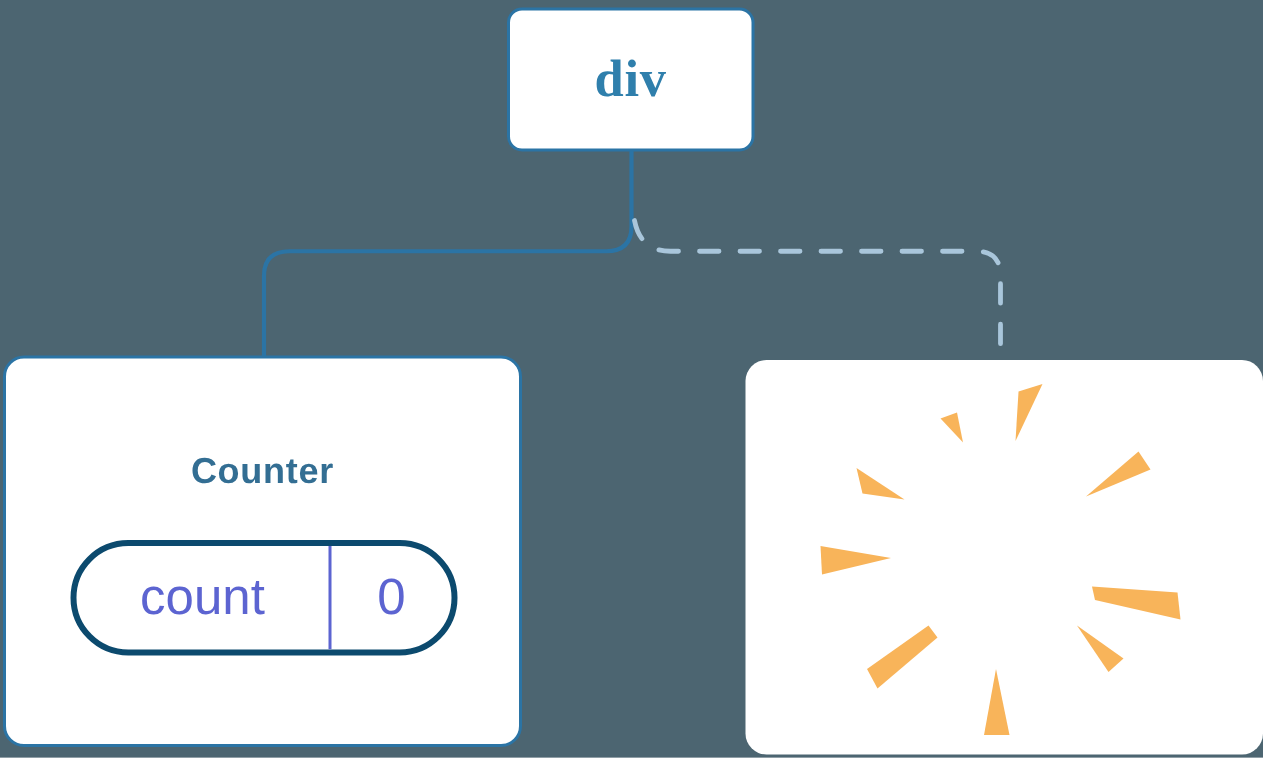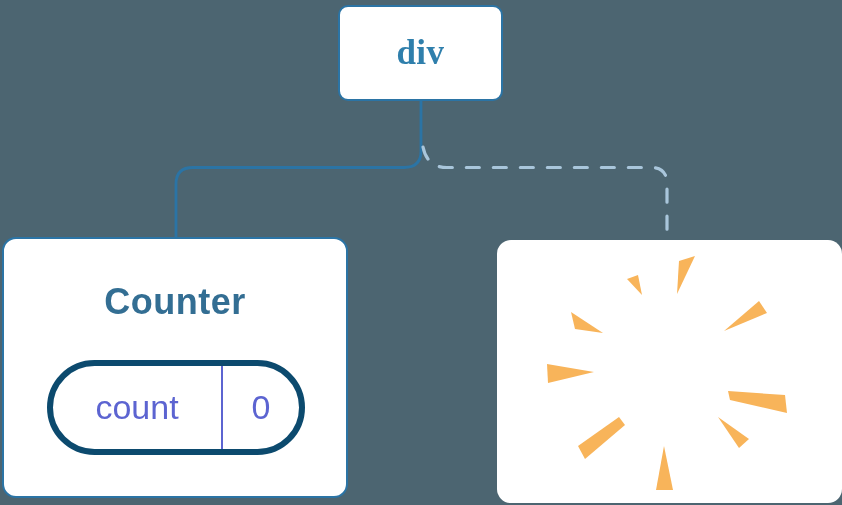--- a/index.html
+++ b/index.html
@@ -54,34 +54,34 @@
     top: 237px;
     width: 346px;
     height: 261px;
     border: 2.5px solid #2B74A5;
     border-radius: 14px;
     display: flex;
     flex-direction: column;
     align-items: center;
   }
   .card-counter .title {
-    margin-top: 42px;
+    margin-top: 62px;
     color: #336E93;
-    font-size: 36px;
+    font-size: 24px;
     font-weight: 600;
     letter-spacing: 0.5px;
     text-align: center;
   }
   .pill {
     position: absolute;
     left: 43px;
     top: 121px;
     width: 258px;
-    height: 95px;
-    border: 6px solid #0c4a6e;
+    height: 77px;
+    border: 4px solid #0c4a6e;
     border-radius: 48px;
     box-sizing: border-box;
     display: flex;
     align-items: stretch;
     overflow: hidden;
   }
   .pill .key {
     flex: 0 0 168px;
     border-right: 2px solid #5C64D1;
     display: flex;

